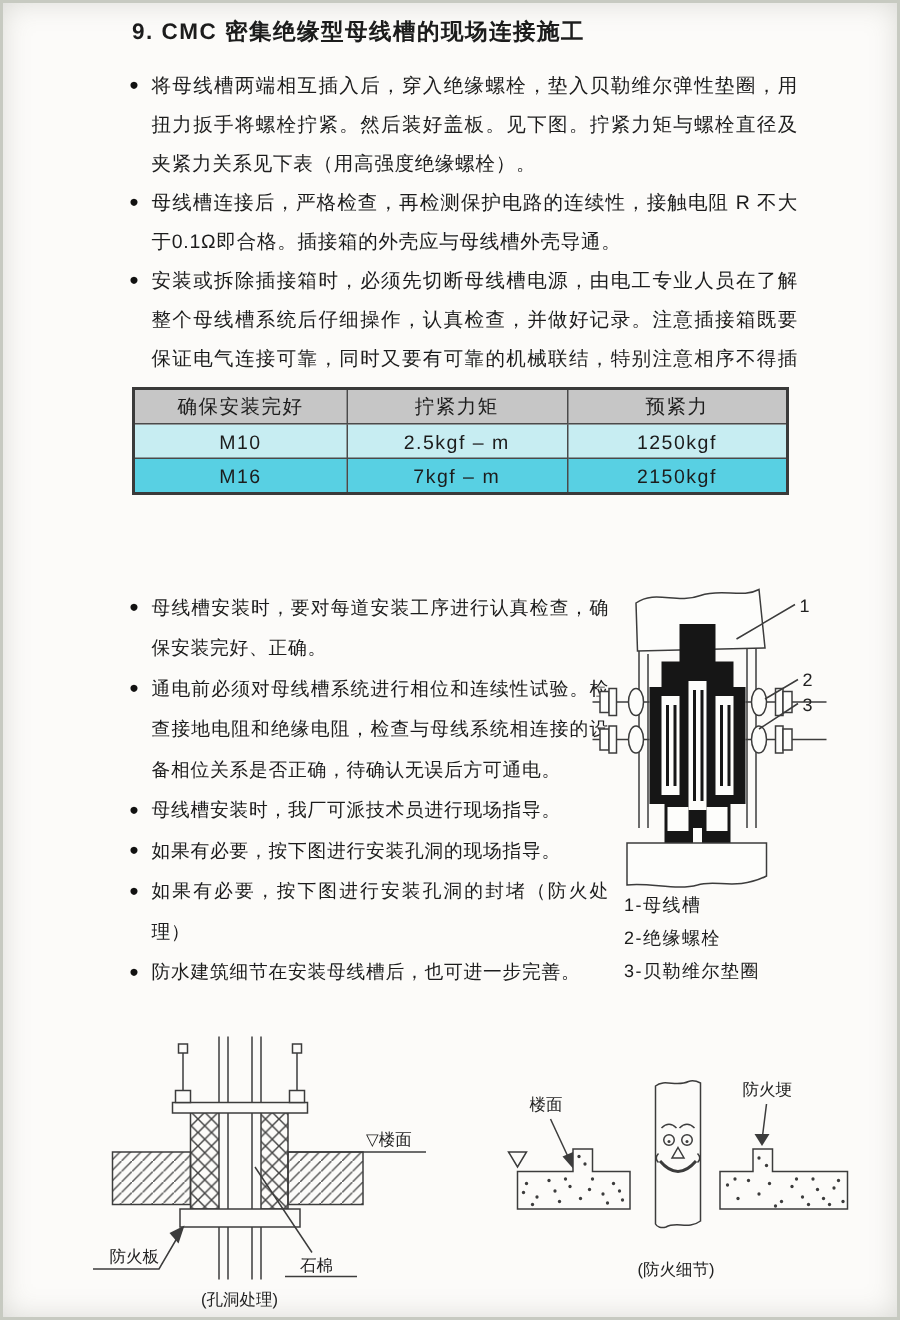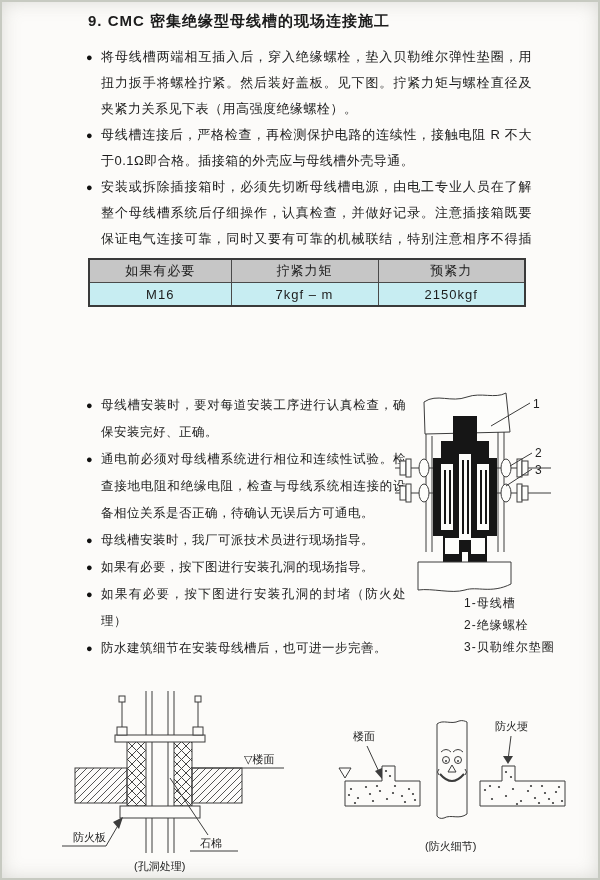--- a/index.html
+++ b/index.html
@@ -15,21 +15,21 @@
   .bullets-bot{left:86px;top:392px;width:320px;}
   .bullets-bot .b-dot{line-height:27px;}
   .bullets-bot .b-text{font-size:12.5px;line-height:27px;}
   .see-below{margin-left:15px;font-size:12.5px;line-height:27px;}
   table.torque{position:absolute;left:88px;top:258px;width:436px;border-collapse:collapse;
         table-layout:fixed;font-size:13px;text-align:center;border:2px solid #3a3a3a;}
   table.torque th,table.torque td{border:1px solid #4a4a4a;height:22px;padding:0;font-weight:normal;letter-spacing:1px;}
   table.torque thead th{background:#c6c6c6;}
   table.torque tbody tr:nth-child(odd){background:#c7edf2;}
   table.torque tbody tr:nth-child(even){background:#58d0e3;}
-  .legend{position:absolute;left:416px;top:592px;font-size:12px;line-height:22px;letter-spacing:1px;margin-left:48px;}
+  .legend{position:absolute;left:416px;top:592px;font-size:12px;line-height:22px;letter-spacing:1px;}
   .abs{position:absolute;}
   svg text{font-family:"Liberation Sans","DejaVu Sans",sans-serif;fill:#222;}
 </style>
 </head>
 <body>
 
 <div class="page">
 
   <div class="title">9. CMC 密集绝缘型母线槽的现场连接施工</div>
 
@@ -49,26 +49,31 @@
   </div>
 
   <table class="torque">
     <colgroup>
         <col style="width:142px">
         <col style="width:147px">
         <col style="width:147px">
       </colgroup>
     <thead>
       <tr>
-        <th>如果有必要</th>
+        <th>确保安装完好</th>
         <th>拧紧力矩</th>
         <th>预紧力</th>
       </tr>
     </thead>
     <tbody>
+      <tr>
+        <td>M10</td>
+        <td>2.5kgf – m</td>
+        <td>1250kgf</td>
+      </tr>
       <tr>
         <td>M16</td>
         <td>7kgf – m</td>
         <td>2150kgf</td>
       </tr>
     </tbody>
   </table>
 
   <div class="bullets bullets-bot">
     <div class="b-item">

